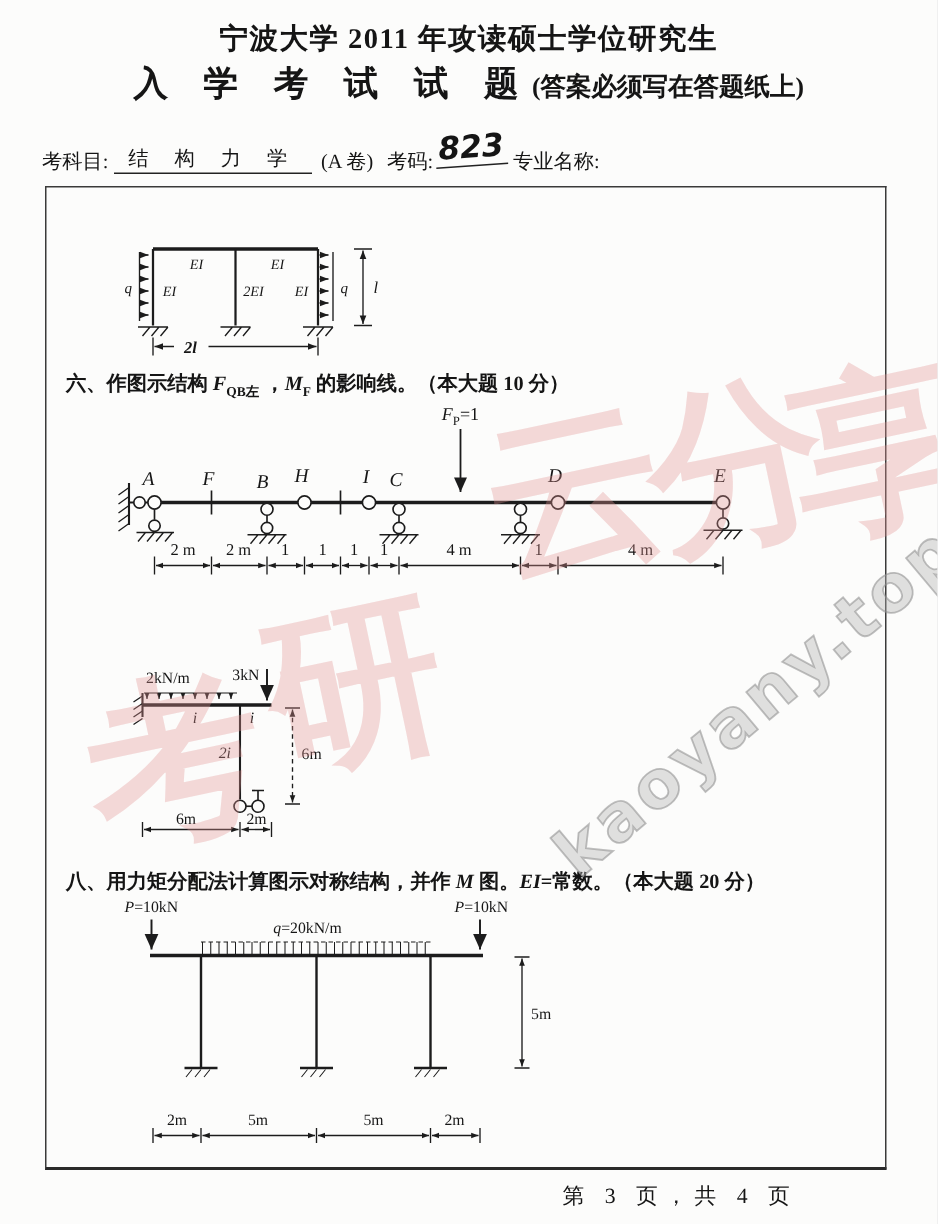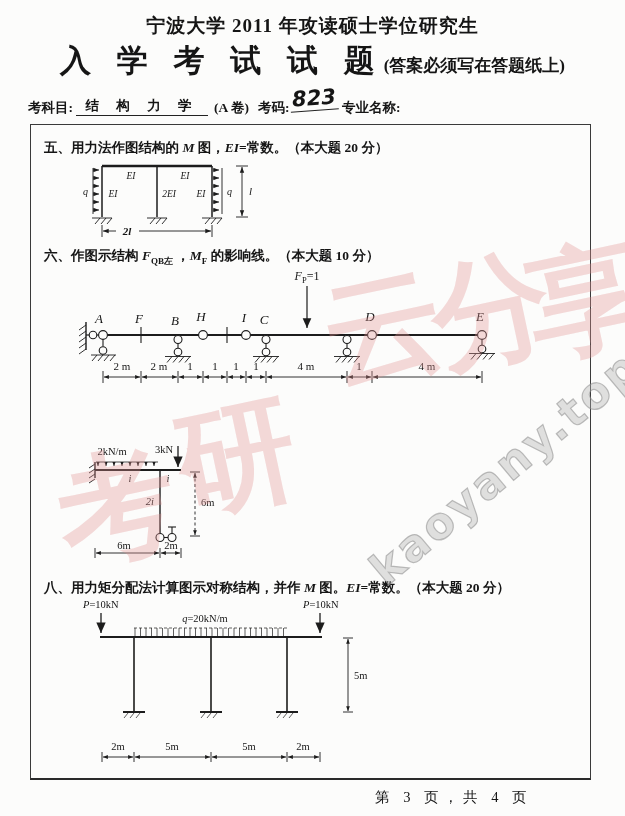--- a/index.html
+++ b/index.html
@@ -2,23 +2,23 @@
 <html><head>
 <meta charset="utf-8">
 <style>
   html,body{margin:0;padding:0;background:#e8e8e8;}
   #page{position:relative;width:625px;height:816px;background:#fcfcfb;overflow:hidden;
         font-family:"Liberation Serif",serif;color:#151515;}
   .abs{position:absolute;}
   
   .h1{top:13px;left:0;width:625px;text-align:center;font-size:19px;font-weight:bold;letter-spacing:1px;}
   .h2{top:40px;left:0;width:625px;text-align:center;font-weight:bold;}
-  .h2 .big{font-size:31px;letter-spacing:9px;}
+  .h2 .big{font-size:23px;letter-spacing:9px;}
   .h2 .note{font-size:17px;letter-spacing:0;}
-  .inf{font-size:13.5px;font-weight:bold;}
+  .inf{font-size:13.5px;font-weight:normal;}
   .uline{border-bottom:1.3px solid #222;text-align:center;}
   .hand{font-family:"DejaVu Sans",sans-serif;font-style:italic;font-size:21px;font-weight:bold;
         transform:rotate(-4deg);}
   
   .cbox{left:30px;top:124px;width:559px;height:653px;border:1.2px solid #3a3a3a;border-bottom:2px solid #2a2a2a;}
   .ptitle{left:44px;width:540px;font-size:13.5px;font-weight:bold;white-space:pre;}
   .ptitle i{font-family:"Liberation Serif",serif;}
   .ptitle sub{font-size:9px;}
   svg text{font-family:"Liberation Serif",serif;fill:#161616;}
   .footer{left:375px;top:788px;width:210px;font-size:14.5px;letter-spacing:5px;white-space:pre;}
@@ -43,21 +43,20 @@
 
   <div class="abs inf" style="left:28px;top:99px">考科目:</div>
   <div class="abs inf uline" style="left:76px;top:97px;width:132px;letter-spacing:7px">结 构 力 学</div>
   <div class="abs inf" style="left:214px;top:99px">(A 卷)</div>
   <div class="abs inf" style="left:258px;top:99px">考码:</div>
   <div class="abs uline hand" style="left:290px;top:86px;width:48px">823</div>
   <div class="abs inf" style="left:342px;top:99px">专业名称:</div>
 
   <div class="abs cbox"></div>
 
-  <div class="abs ptitle" style="top:139px"><span>五、用力法作图结构的 </span><i>M</i><span> 图，</span><i>EI</i><span>=常数。（本大题 20 分）</span></div>
 
   <svg class="abs" style="left:80px;top:155px" width="185" height="92" viewBox="0 0 185 92">
     <defs>
       <marker id="ar5" viewBox="0 0 10 10" refX="9" refY="5" markerWidth="7" markerHeight="7" orient="auto-start-reverse">
         <path d="M0,1.5 L9,5 L0,8.5 z" fill="#1c1c1c"></path>
         </marker>
     </defs>
     <g stroke="#1c1c1c" fill="none">
       <line x1="22" y1="11" x2="132" y2="11" stroke-width="2.4"></line>
       <line x1="22" y1="11" x2="22" y2="62" stroke-width="1.5"></line>

